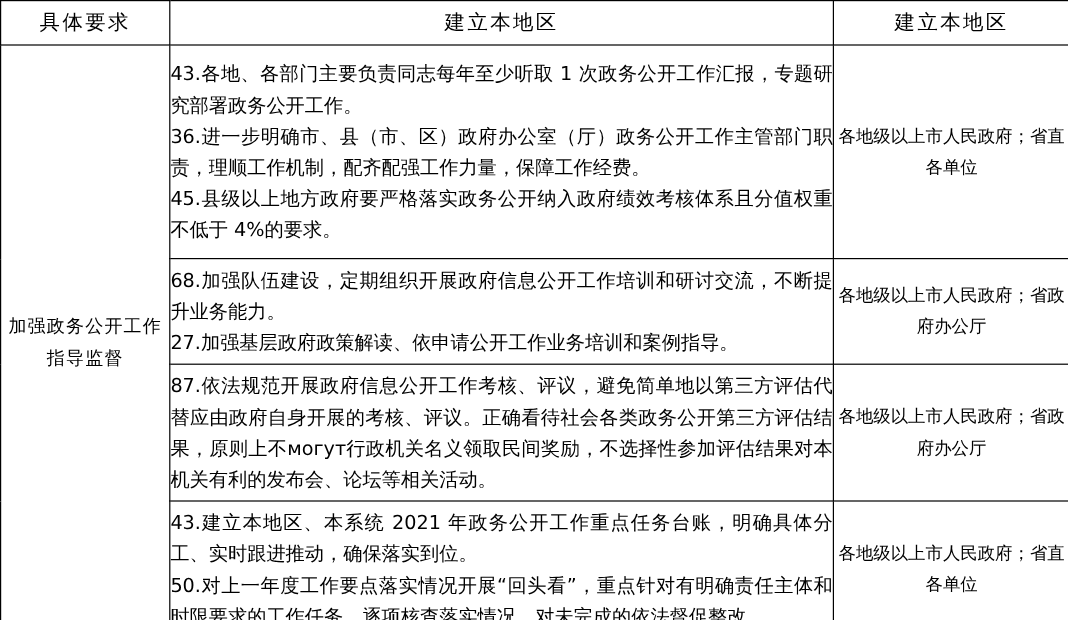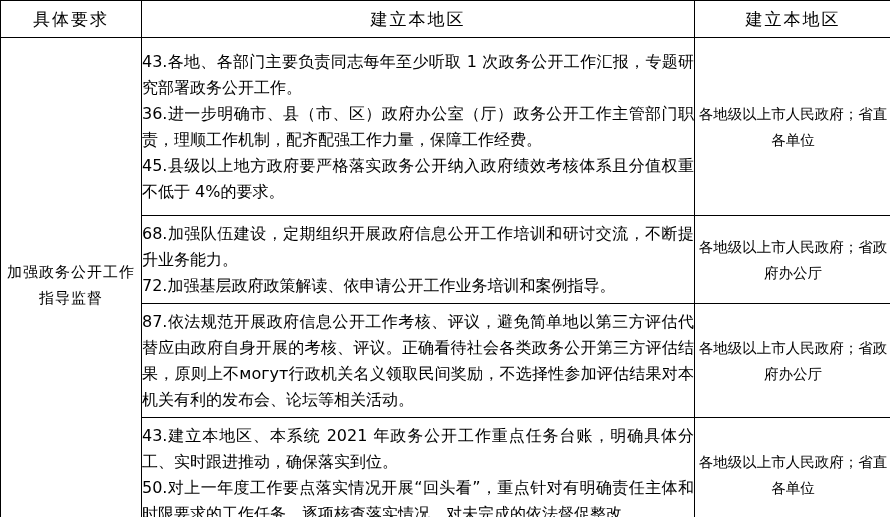--- a/index.html
+++ b/index.html
@@ -96,21 +96,21 @@
         <p>36.进一步明确市、县（市、区）政府办公室（厅）政务公开工作主管部门职责，理顺工作机制，配齐配强工作力量，保障工作经费。</p>
         <p>45.县级以上地方政府要严格落实政务公开纳入政府绩效考核体系且分值权重不低于 4%的要求。</p>
       </td>
       <td class="unit-cell">
         <p>各地级以上市人民政府；省直各单位</p>
       </td>
     </tr>
     <tr class="row-b">
       <td class="req-cell">
         <p>68.加强队伍建设，定期组织开展政府信息公开工作培训和研讨交流，不断提升业务能力。</p>
-        <p>72.加强基层政府政策解读、依申请公开工作业务培训和案例指导。</p>
+        <p>27.加强基层政府政策解读、依申请公开工作业务培训和案例指导。</p>
       </td>
       <td class="unit-cell">
         <p>各地级以上市人民政府；省政府办公厅</p>
       </td>
     </tr>
     <tr class="row-c">
       <td class="req-cell">
         <p>87.依法规范开展政府信息公开工作考核、评议，避免简单地以第三方评估代替应由政府自身开展的考核、评议。正确看待社会各类政务公开第三方评估结果，原则上不могут行政机关名义领取民间奖励，不选择性参加评估结果对本机关有利的发布会、论坛等相关活动。</p>
       </td>
       <td class="unit-cell">

